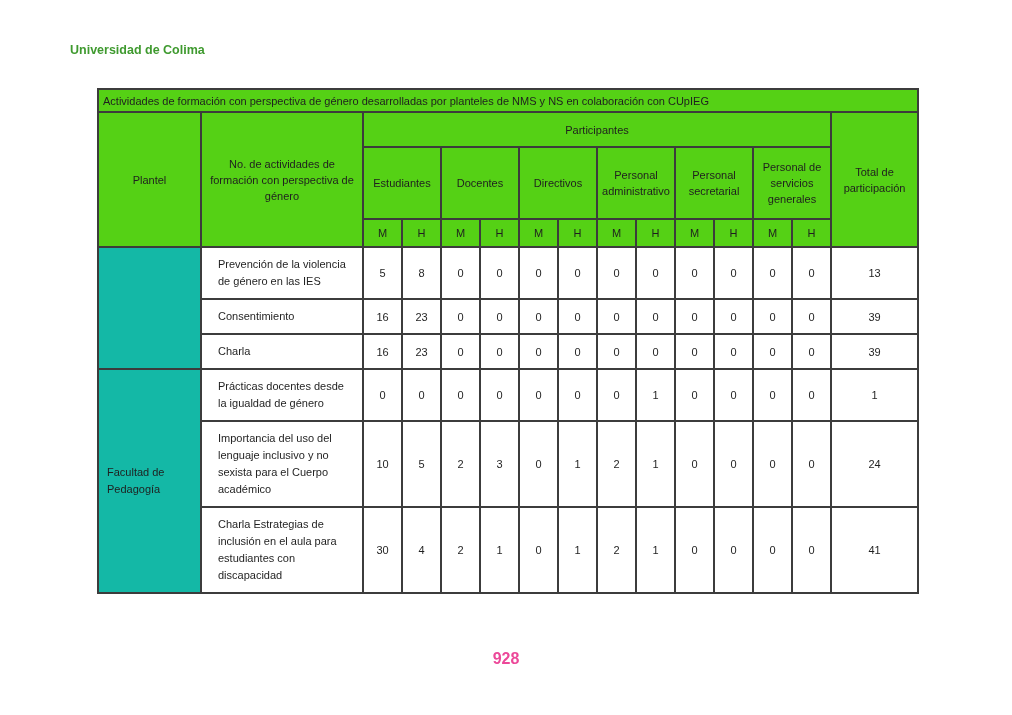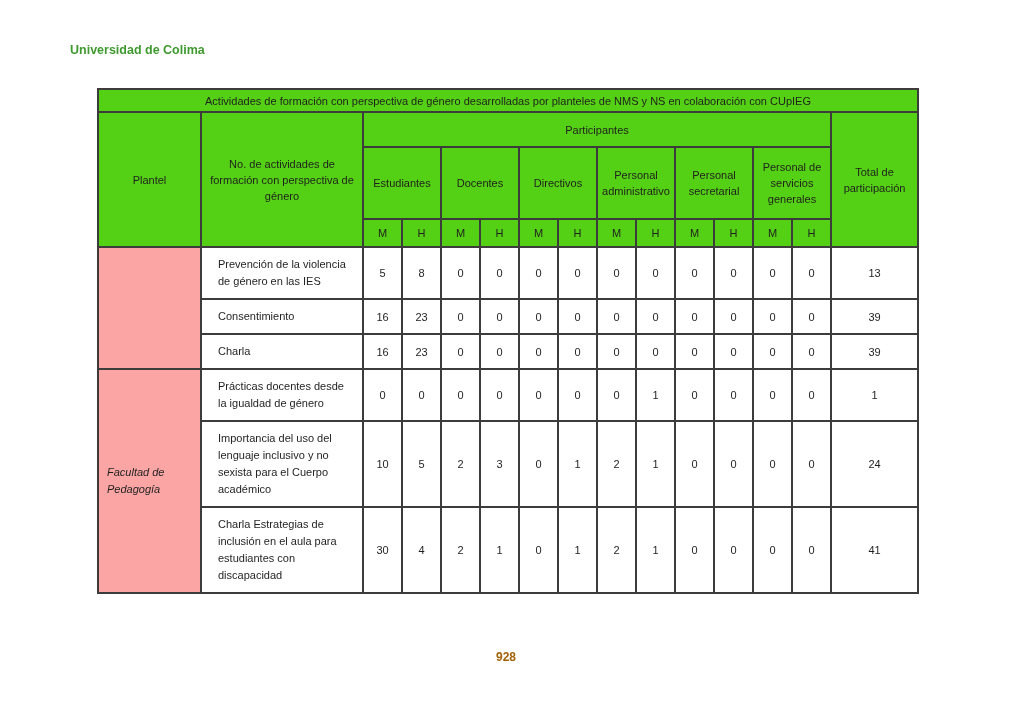--- a/index.html
+++ b/index.html
@@ -26,21 +26,20 @@
     width: 820px;
     font-size: 11px;
     color: #1f1f1f;
   }
   table.report td {
     border: 2px solid #3c3c3c;
     vertical-align: middle;
   }
   .green { background: #55d115; }
   .title-cell {
-    text-align: center;
     height: 23px;
     padding: 2px 4px;
   }
   .participants-cell {
     text-align: center;
     height: 35px;
     padding: 2px 20px;
   }
   .head-cell {
     text-align: center;
@@ -53,45 +52,44 @@
     height: 72px;
     line-height: 16px;
     overflow-wrap: anywhere;
   }
   .gender-cell {
     text-align: center;
     height: 28px;
     padding: 2px;
   }
   .plantel-cell {
-    background: #fca5a5;
+    background: #14b8a6;
     text-align: left;
     padding: 6px 8px;
     line-height: 17px;
-    font-style: italic;
   }
   .activity-cell {
     background: #ffffff;
     text-align: left;
     padding: 8px 16px;
     line-height: 17px;
   }
   .value-cell, .total-cell {
     background: #ffffff;
     text-align: center;
     padding: 8px 2px;
   }
   .page-number {
     position: absolute;
     left: 0; top: 650px;
     width: 1012px;
     text-align: center;
-    font-size: 12px;
+    font-size: 16px;
     font-weight: bold;
-    color: #a16207;
+    color: #ec4899;
   }
 </style>
 </head>
 <body>
 
 <div class="doc-header">Universidad de Colima</div>
 
 <table class="report">
   <colgroup>
     <col style="width:103px">

